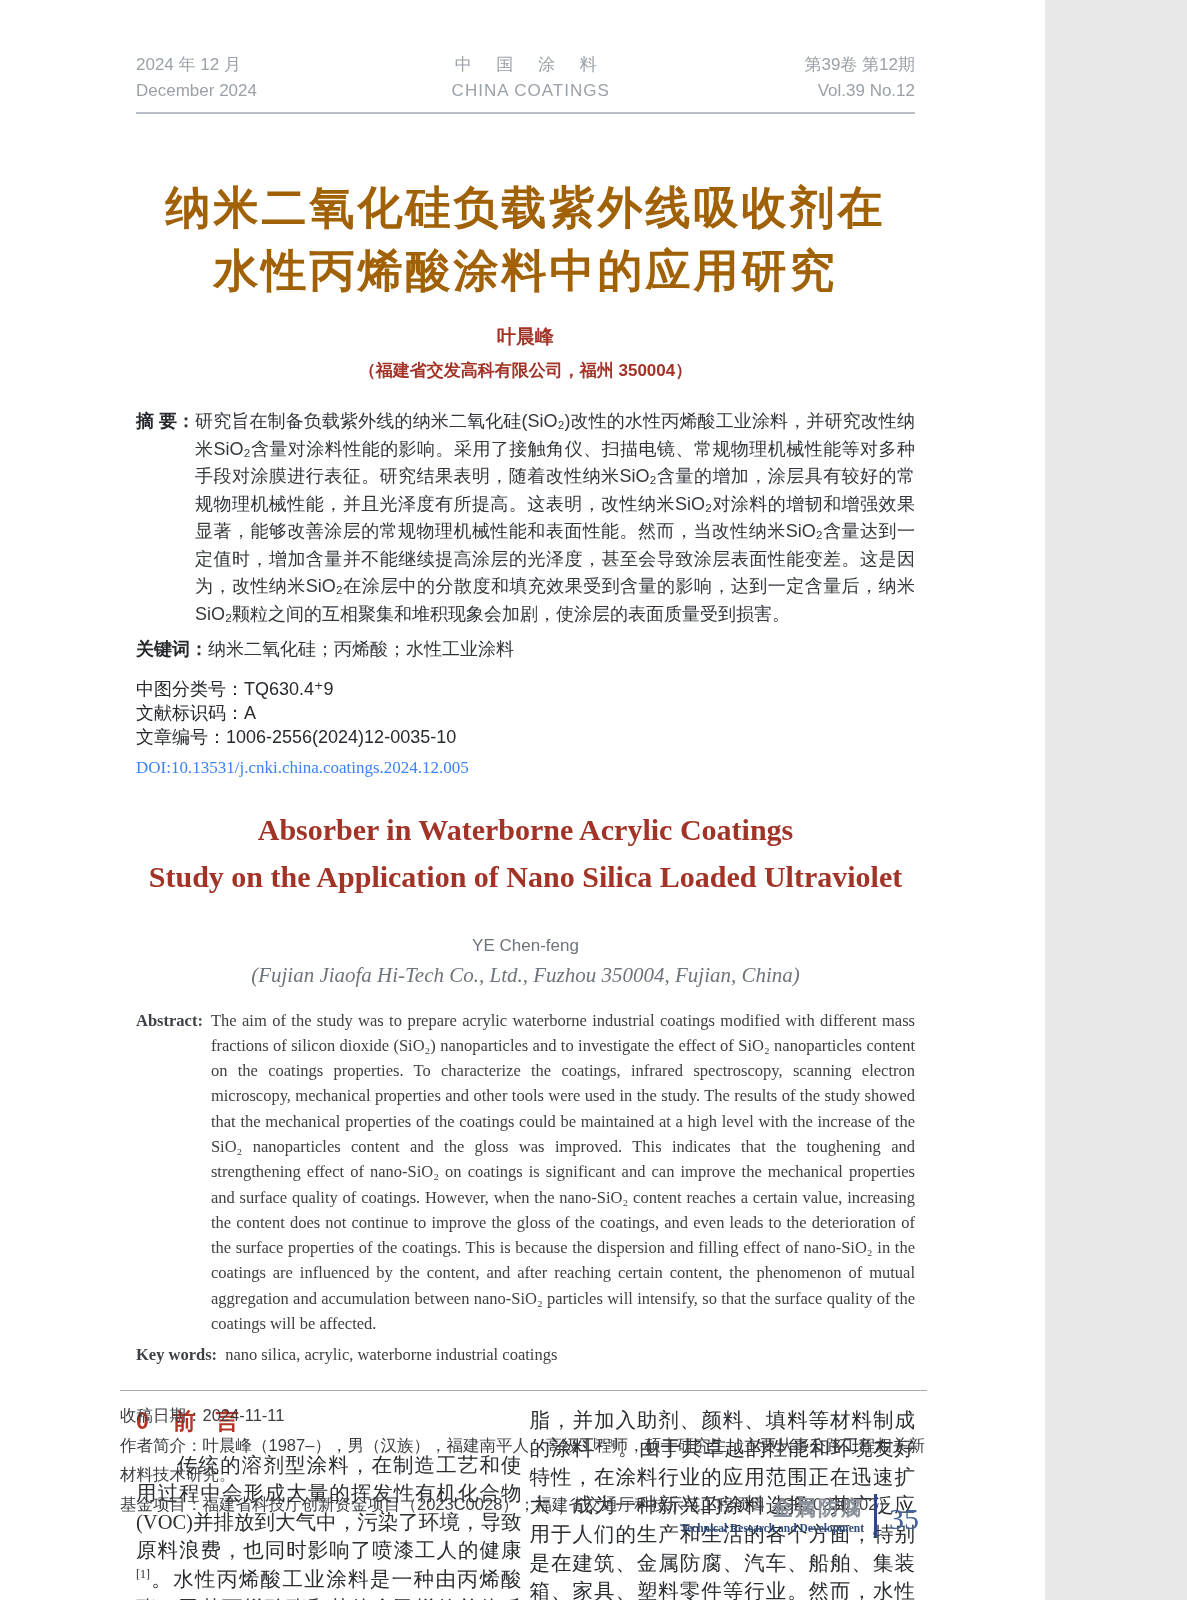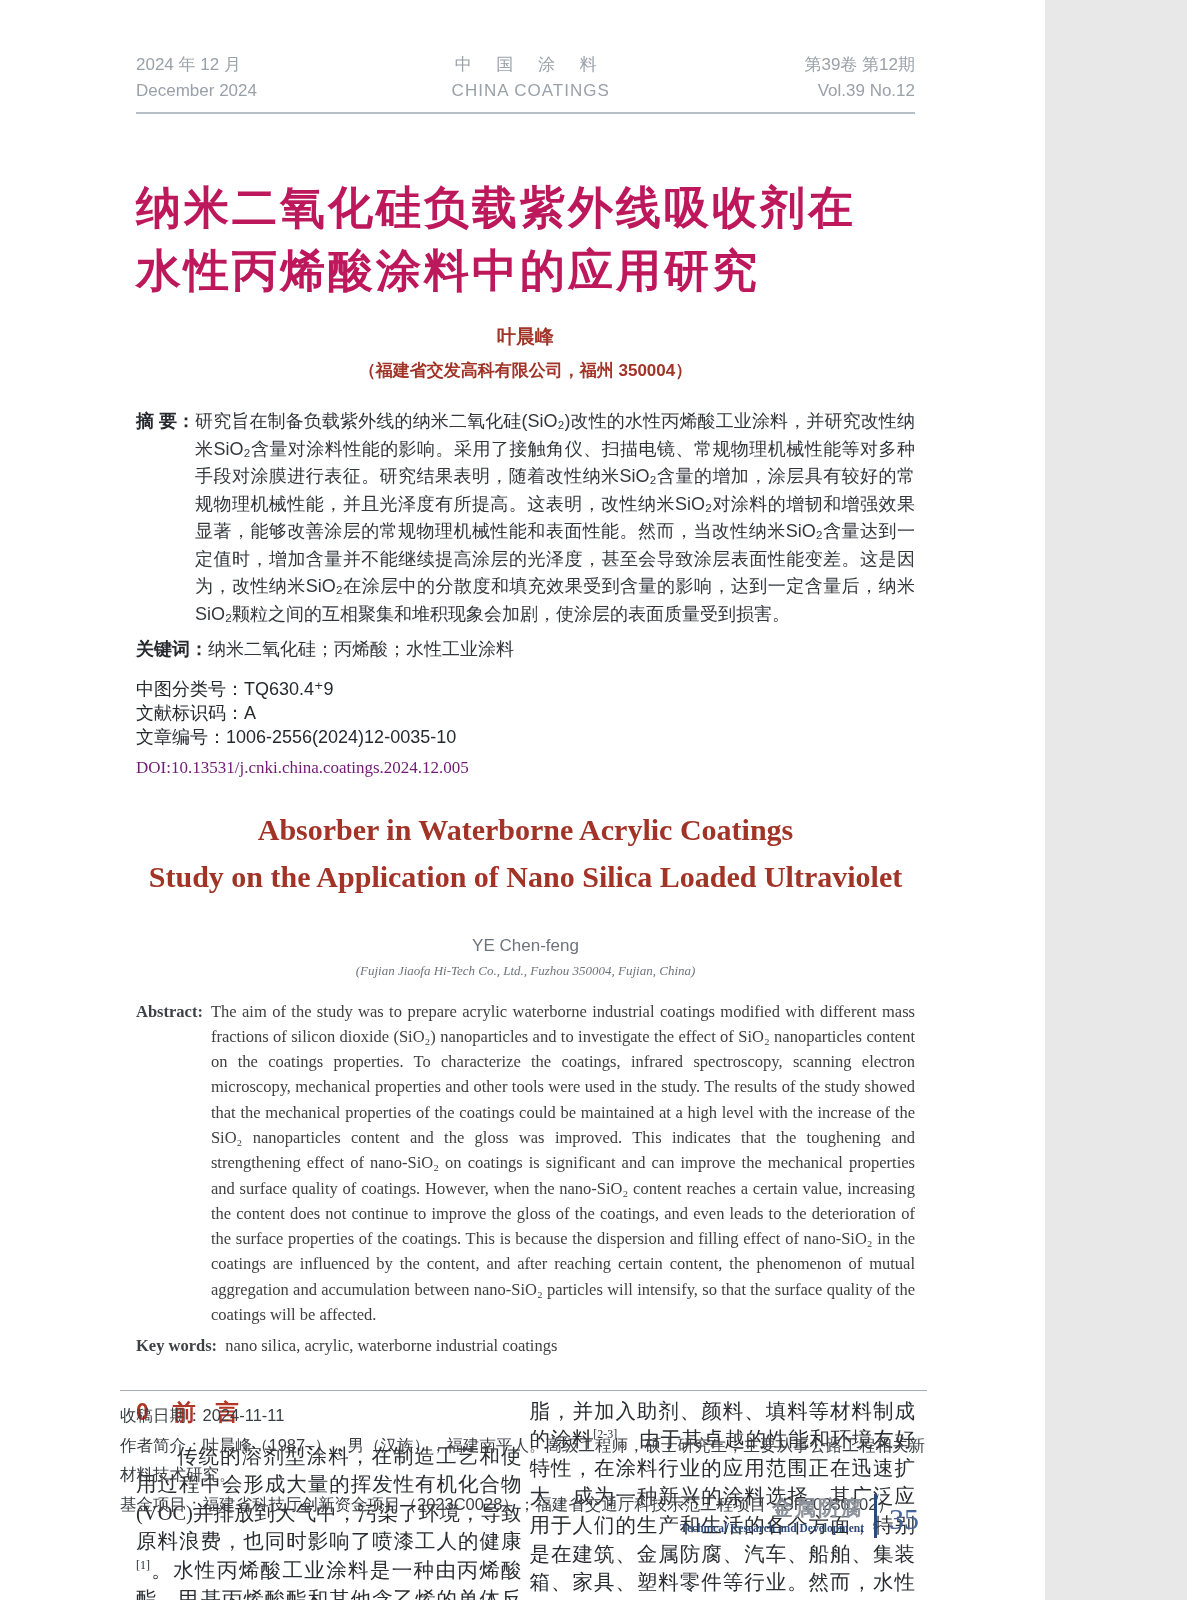--- a/index.html
+++ b/index.html
@@ -16,37 +16,37 @@
 
   
   .jheader { display:flex; justify-content:space-between; align-items:flex-start; color:#9aa1a9; font-size:17px; line-height:26px; }
   .jheader .hcol { white-space:nowrap; }
   .jheader .hcol.center { text-align:center; letter-spacing:1px; }
   .jheader .hcol.center .cn { letter-spacing:10px; }
   .jheader .hcol.right { text-align:right; }
   .header-rule { border:none; border-top:2px solid #b9bfc6; margin-top:8px; }
 
   
-  .title-cn { margin-top:62px; text-align:left; color:#be185d; font-weight:bold; font-size:45px; line-height:63px; letter-spacing:3px; }
+  .title-cn { margin-top:62px; text-align:center; color:#a16207; font-weight:bold; font-size:45px; line-height:63px; letter-spacing:3px; }
   .author-cn { margin-top:22px; text-align:center; color:#a23327; font-size:19px; font-weight:bold; }
   .affil-cn { margin-top:9px; text-align:center; color:#a23327; font-size:17px; font-weight:bold; }
 
   
   .meta-row { display:flex; align-items:flex-start; margin-top:26px; }
   .meta-label { flex:0 0 auto; font-weight:bold; font-size:18px; line-height:27.5px; white-space:nowrap; color:#26292e; }
   .meta-text { flex:1 1 auto; font-size:18px; line-height:27.5px; text-align:justify; color:#33373c; }
   .kw-row { margin-top:8px; }
   .codes-row { display:flex; justify-content:space-between; margin-top:13px; font-size:18px; color:#26292e;flex-direction:column; }
   .codes-row span { white-space:nowrap; }
-  .doi-line { margin-top:9px; font-family:"Liberation Serif","DejaVu Serif",serif; font-size:17px; color:#701a75; }
+  .doi-line { margin-top:9px; font-family:"Liberation Serif","DejaVu Serif",serif; font-size:17px; color:#3b82f6; }
 
   
   .title-en { margin-top:28px; text-align:center; color:#a23327; font-family:"Liberation Serif","DejaVu Serif",serif; font-weight:bold; font-size:30px; line-height:47px; }
   .author-en { margin-top:36px; text-align:center; color:#6e747c; font-size:17px; }
-  .affil-en { margin-top:7px; text-align:center; color:#6e747c; font-family:"Liberation Serif","DejaVu Serif",serif; font-style:italic; font-size:13px; }
+  .affil-en { margin-top:7px; text-align:center; color:#6e747c; font-family:"Liberation Serif","DejaVu Serif",serif; font-style:italic; font-size:21px; }
 
   
   .en-row { display:flex; align-items:flex-start; margin-top:20px; }
   .en-label { flex:0 0 auto; font-family:"Liberation Serif","DejaVu Serif",serif; font-weight:bold; font-size:16.5px; line-height:25.3px; color:#3d4147; padding-right:8px; }
   .en-text { flex:1 1 auto; font-family:"Liberation Serif","DejaVu Serif",serif; font-size:16.5px; line-height:25.3px; text-align:justify; color:#404040; }
   .en-kw { margin-top:6px; }
 
   
   .columns { display:flex; gap:8px; margin-top:38px; }
   .col { flex:1 1 0; }

